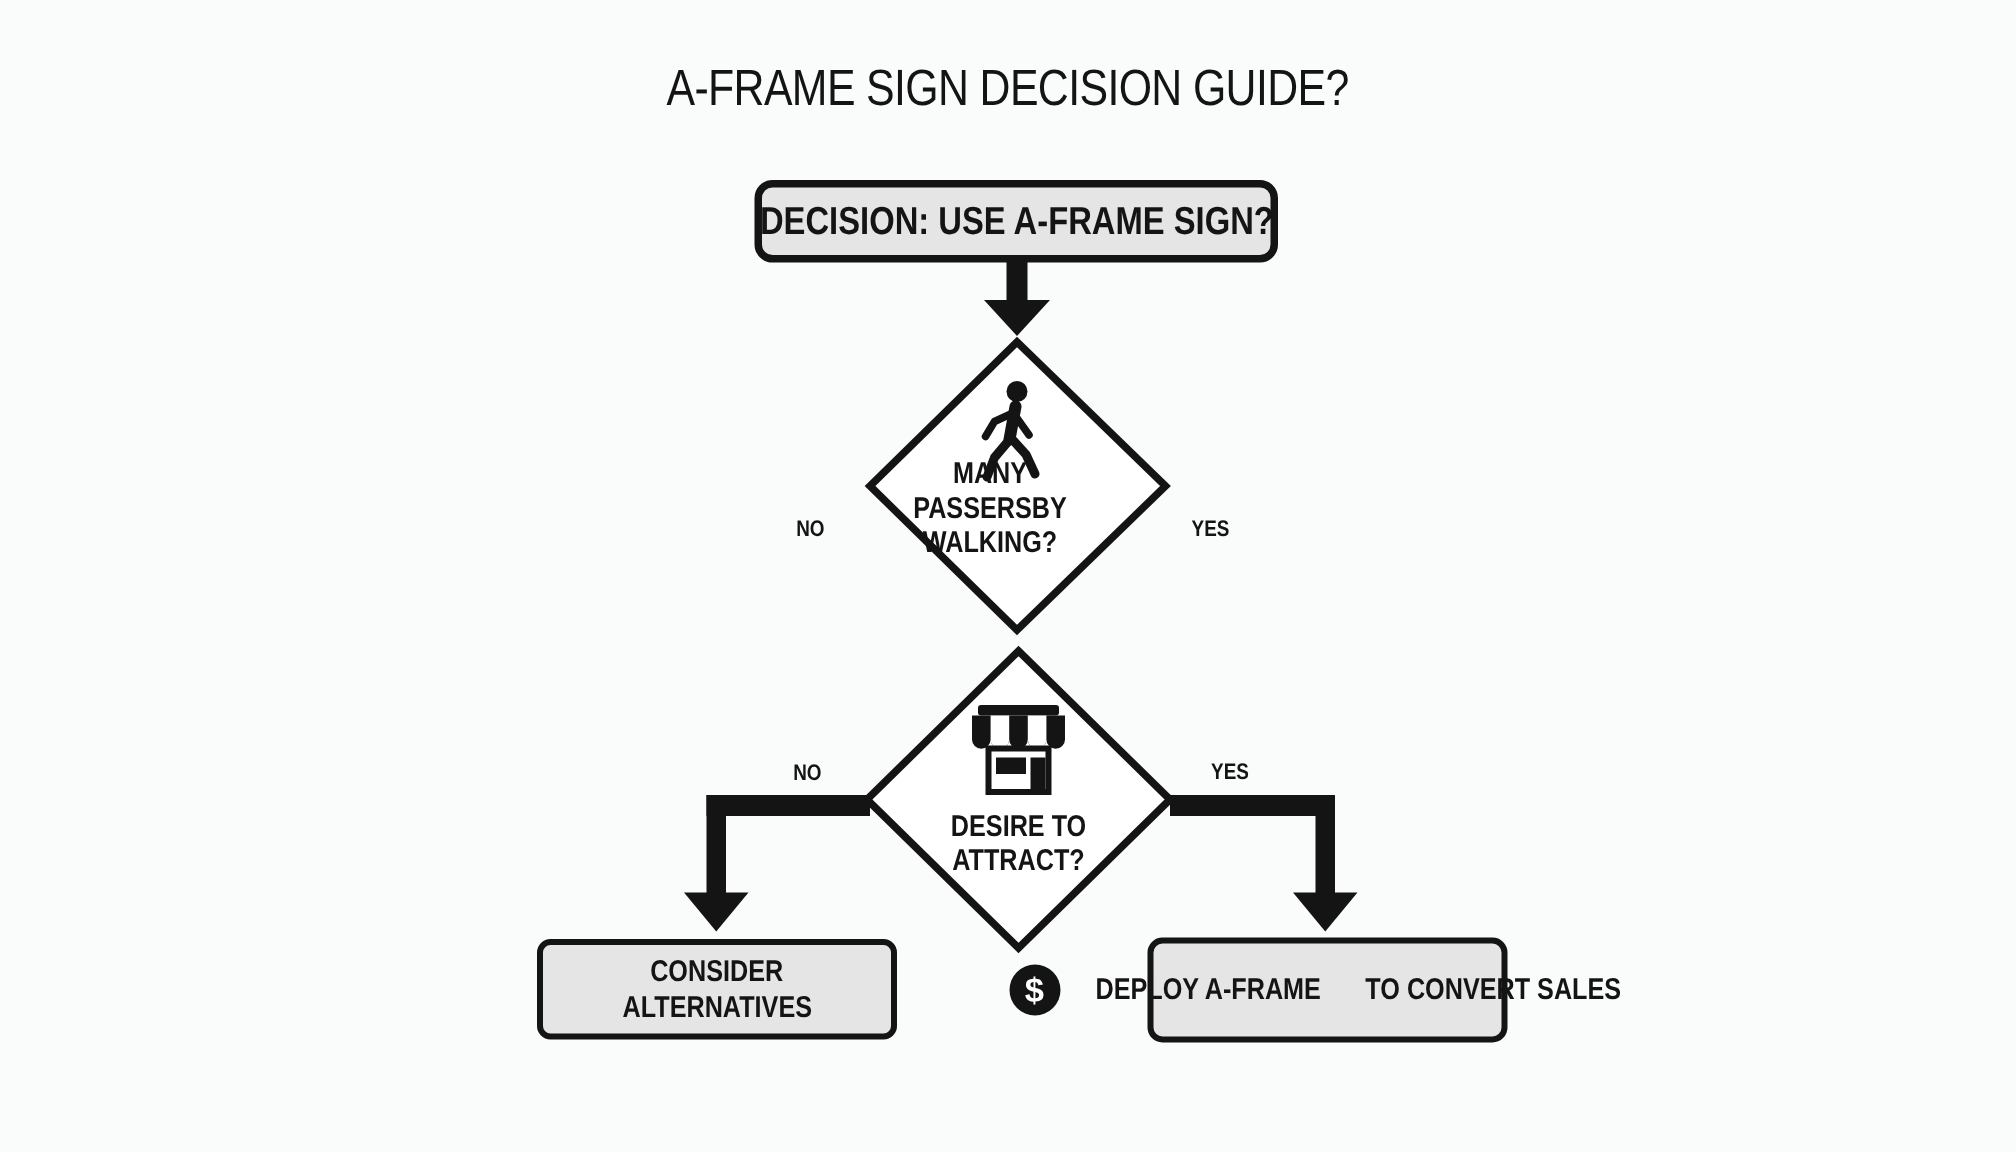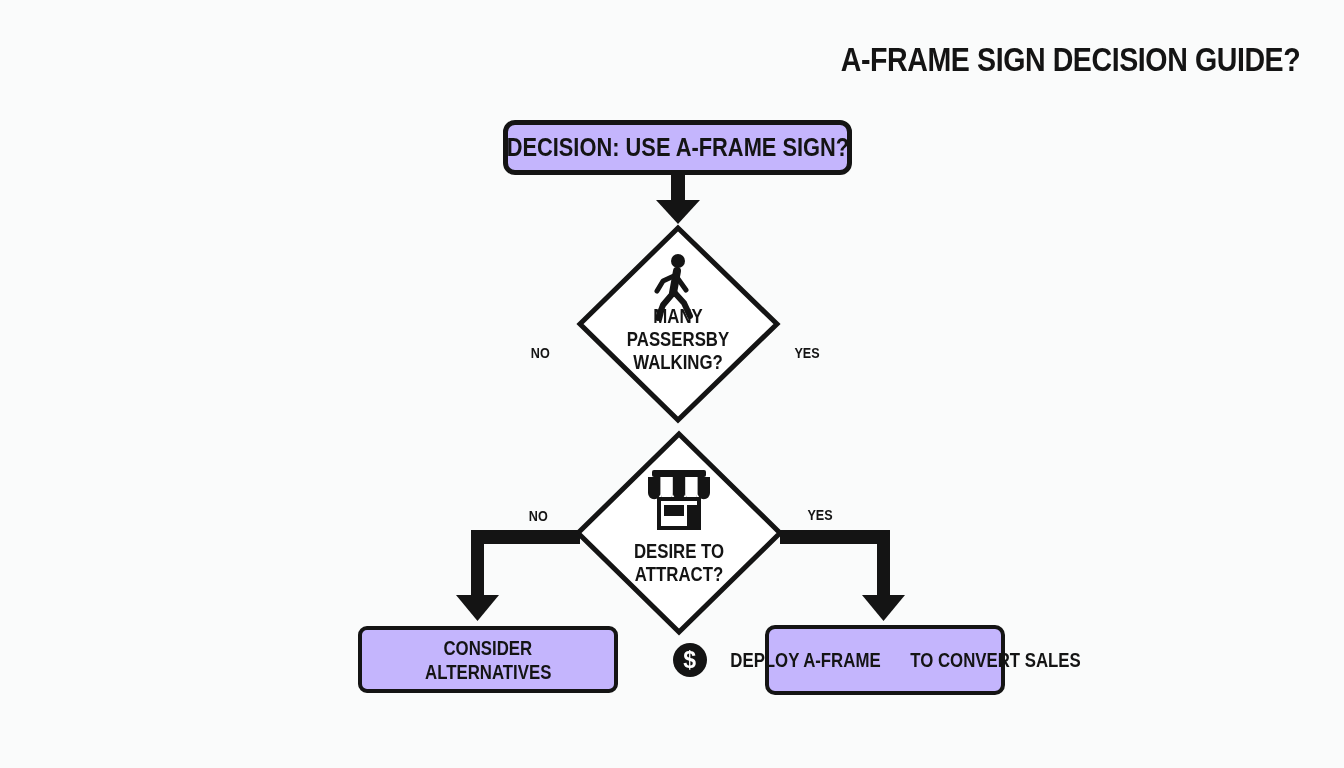--- a/index.html
+++ b/index.html
@@ -8,60 +8,60 @@
     width:1344px;height:768px;
     background:#fafbfb;
     font-family:"Liberation Sans",sans-serif;
     color:#141414;
     overflow:hidden;
   }
   .abs{position:absolute;}
   svg{position:absolute;left:0;top:0;}
   .title{
     left:0;top:40px;width:1344px;height:40px;
-    text-align:right;font-size:34px;font-weight:bold;
+    text-align:center;font-size:34px;font-weight:normal;
     letter-spacing:-0.5px;
   }
   .cond{display:inline-block;transform:scaleX(0.84);transform-origin:50% 50%;white-space:nowrap;}
   .line{display:block;transform:scaleX(0.84);transform-origin:50% 50%;white-space:nowrap;}
   .node{
     box-sizing:border-box;
-    background:#c4b5fd;
+    background:#e5e5e5;
     border:5px solid #141414;
     border-radius:12px;
     display:flex;align-items:center;justify-content:center;
     text-align:center;font-weight:bold;
   }
   .decision-box{
     left:503px;top:120px;width:349px;height:55px;
     font-size:26px;
   }
   .outcome-left{
-    left:358px;top:626px;width:260px;height:67px;
+    left:358px;top:626px;width:240px;height:67px;
     border-width:4px;border-radius:9px;
     font-size:20px;line-height:24px;
     flex-direction:column;
   }
   .outcome-right{
     left:765px;top:625px;width:240px;height:70px;
     border-width:4px;border-radius:10px;
     font-size:20px;line-height:24px;
     gap:9px;
   }
   .outcome-right .lines{display:flex;flex-direction:row;align-items:center;}
   .dollar-badge{
     width:34px;height:34px;border-radius:50%;
     background:#141414;color:#ffffff;
     display:flex;align-items:center;justify-content:center;
     font-size:23px;font-weight:bold;flex:0 0 auto;
   }
   .diamond-text{
     text-align:center;font-weight:bold;
   }
-  .d1-text{left:578px;top:305px;width:200px;font-size:20px;line-height:23px;}
+  .d1-text{left:560px;top:305px;width:200px;font-size:20px;line-height:23px;}
   .d2-text{left:579px;top:540px;width:200px;font-size:20px;line-height:23px;}
   .branch-label{
     width:80px;text-align:center;
     font-size:15px;font-weight:bold;line-height:24px;
   }
   .no-1{left:500px;top:341px;}
   .yes-1{left:767px;top:341px;}
   .no-2{left:498px;top:504px;}
   .yes-2{left:780px;top:503px;}
 </style>

